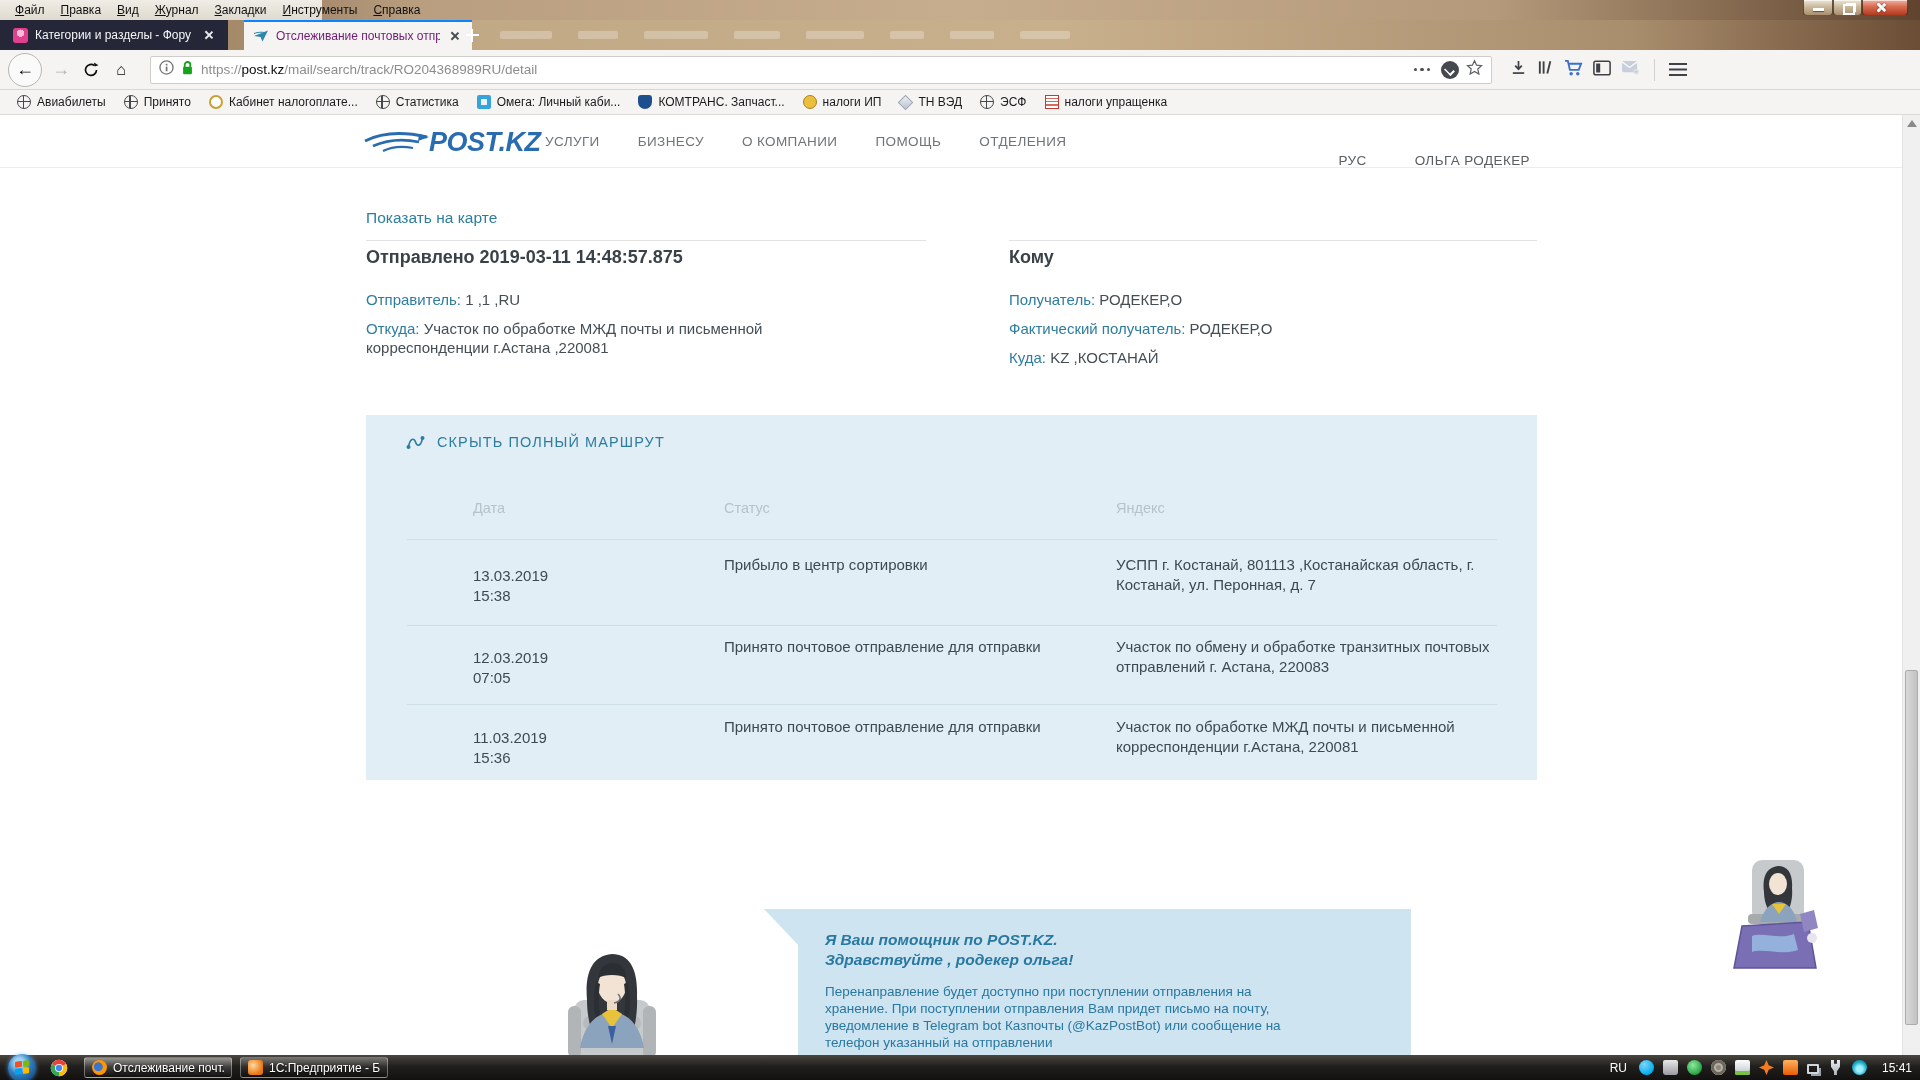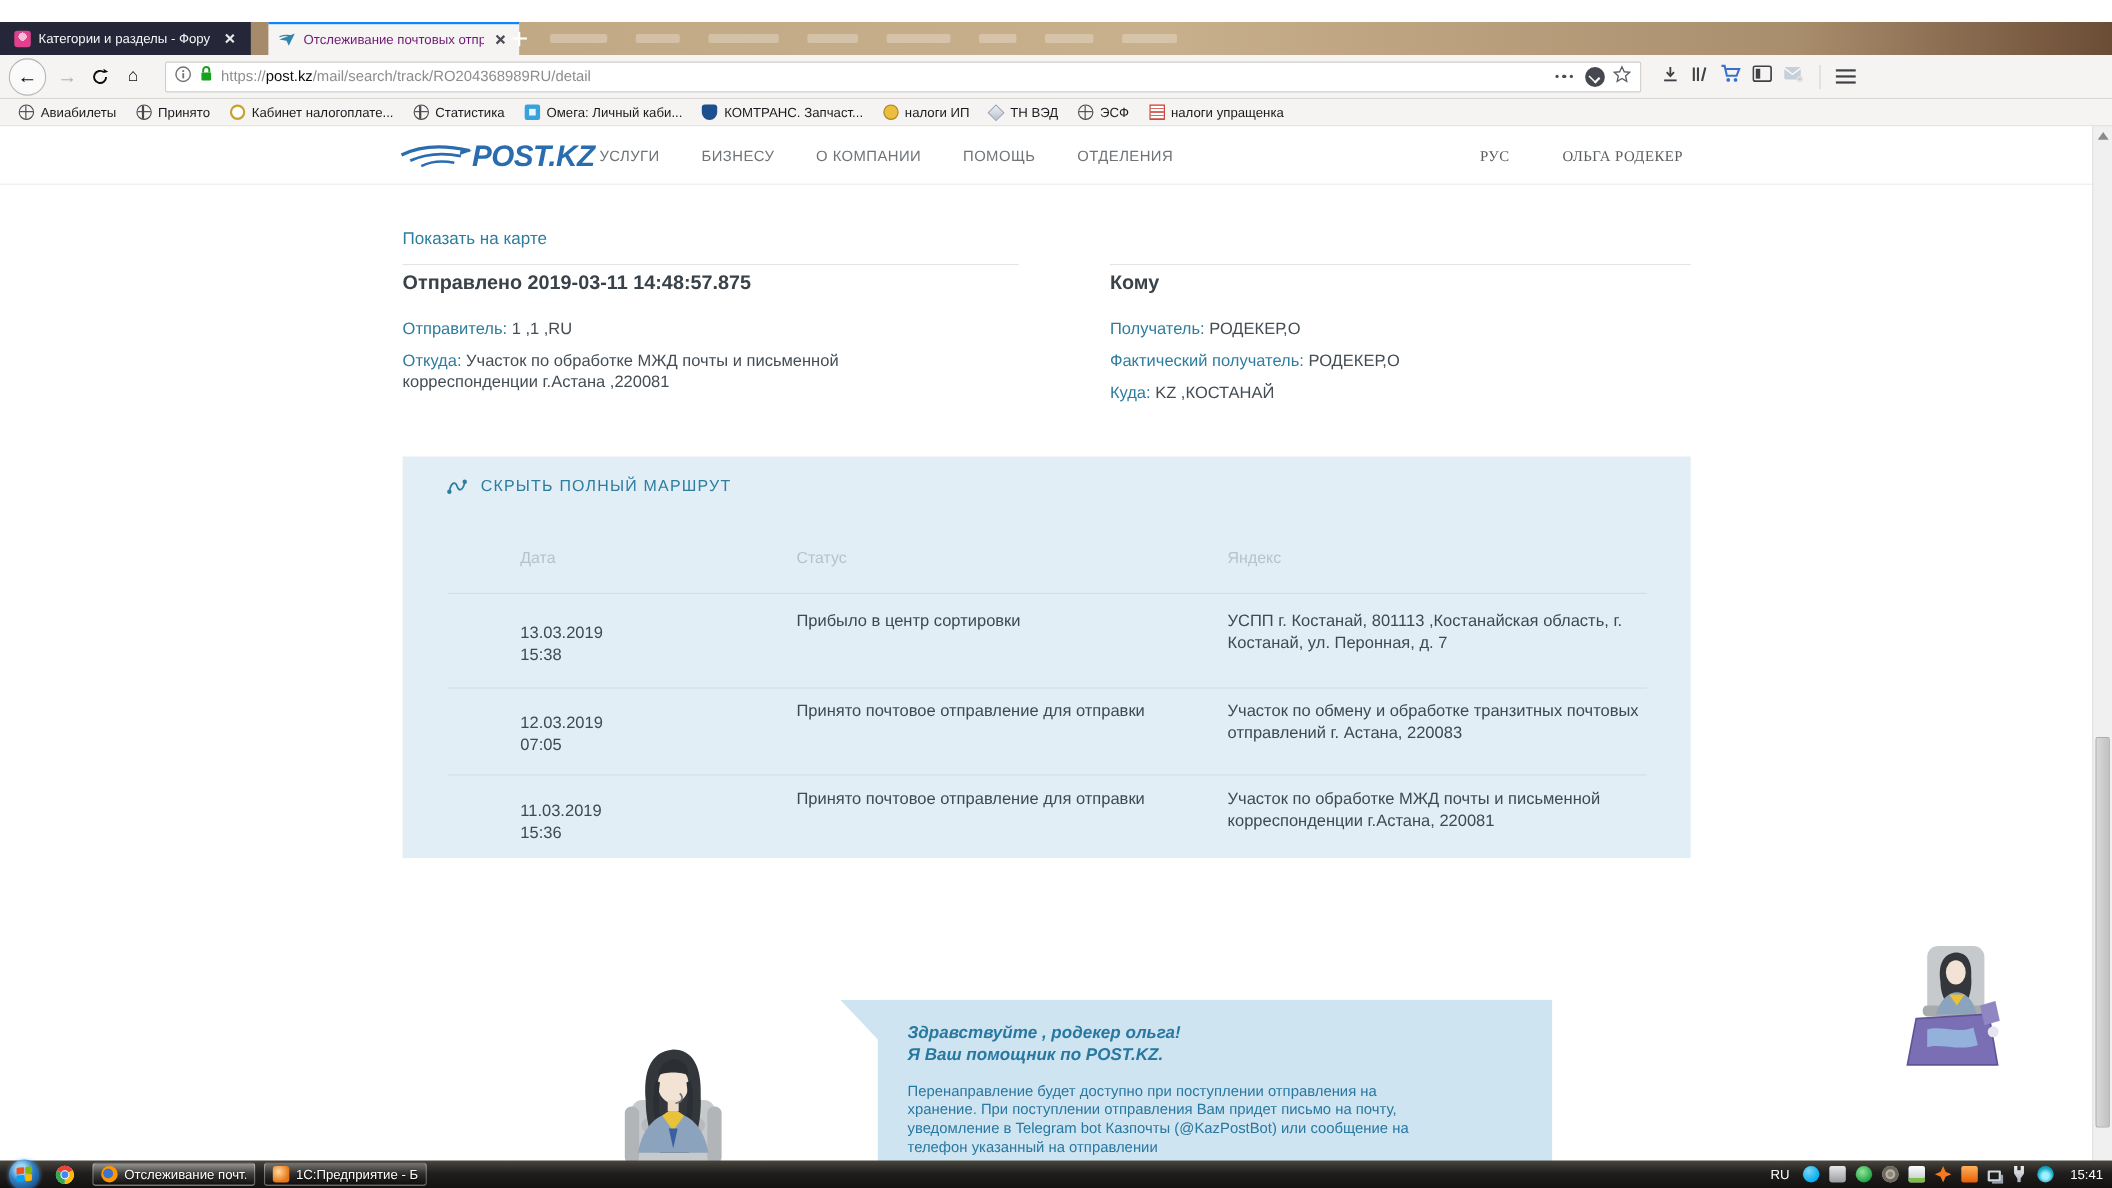--- a/index.html
+++ b/index.html
@@ -74,21 +74,21 @@
   .bmi.diamond { width:11px; height:11px; margin:1px; background:linear-gradient(135deg,#eef1f5,#b9c2cf); border:1px solid #9aa4b2; transform:rotate(45deg); }
   .bmi.reddoc { border:1.5px solid #c23a2e; background:repeating-linear-gradient(#fff 0 2px, #d8695f 2px 3.2px); }
 
   
   .content { position:absolute; left:0; top:115px; width:1902px; height:940px; background:#fff; }
   .site-header { position:absolute; left:0; top:0; width:100%; height:53px; background:#fff; border-bottom:1px solid #ececec; }
   .logo { position:absolute; left:363px; top:12px; display:flex; align-items:center; }
   .logo-text { font-size:27px; font-weight:bold; font-style:italic; color:#2a6cb0; letter-spacing:-.5px; }
   .site-nav { position:absolute; left:545px; top:0; height:53px; display:flex; align-items:center; gap:38px; }
   .site-nav .nl { font-size:13.5px; color:#6f7478; letter-spacing:.4px; }
-  .hdr-right { position:absolute; right:372px; top:0; height:53px; display:flex; align-items:center; gap:48px;font-family:Liberation Serif, serif; }
+  .hdr-right { position:absolute; right:372px; top:0; height:53px; display:flex; align-items:flex-end; gap:48px; }
   .hdr-right span { font-size:13.5px; color:#595e62; letter-spacing:.4px; }
 
   .map-link { position:absolute; left:366px; top:94px; font-size:15.5px; color:#2e7d9f; }
   .col-rule { position:absolute; top:125px; border-top:1px solid #e3e3e3; }
   .rule-l { left:366px; width:560px; } .rule-r { left:1009px; width:528px; }
   .sent-heading { position:absolute; left:366px; top:132px; font-size:18px; font-weight:bold; color:#3a4249; }
   .to-heading { position:absolute; left:1009px; top:132px; font-size:18px; font-weight:bold; color:#3a4249; }
   .kv { position:absolute; font-size:15px; color:#454e55; line-height:19px; }
   .kv .lbl { color:#2e7d9f; }
   .kv1 { left:366px; top:175px; } .kv2 { left:366px; top:204px; width:520px; }
@@ -147,20 +147,36 @@
   .t-net { background:transparent; border:2px solid #cfd6dd; border-radius:1px; box-shadow:3px 3px 0 -1px #9aa2ab; width:12px; height:10px; margin-top:2px; }
   .t-plug { background:linear-gradient(#e9edf0,#aab3ba); clip-path:polygon(20% 0,40% 0,40% 25%,60% 25%,60% 0,80% 0,80% 45%,60% 75%,60% 100%,40% 100%,40% 75%,20% 45%); }
   .t-wifi { border-radius:50%; background:radial-gradient(circle at 50% 60%,#9ef0ff 0 25%,#15a8c4 60%,#0d7d94); }
   .tray-time { color:#fff; font-size:12px; margin-left:6px; }
 </style>
 </head>
 <body>
 
 <div class="screen">
 
+  <div class="titlebar">
+    <div class="menustrip">
+      <span class="menu-item">Файл</span>
+      <span class="menu-item">Правка</span>
+      <span class="menu-item">Вид</span>
+      <span class="menu-item">Журнал</span>
+      <span class="menu-item">Закладки</span>
+      <span class="menu-item">Инструменты</span>
+      <span class="menu-item">Справка</span>
+    </div>
+    <div class="win-controls">
+      <div class="wbtn min"></div>
+      <div class="wbtn res"></div>
+      <div class="wbtn cls"></div>
+    </div>
+  </div>
 
   <div class="tabbar">
     <div class="tab-dark-zone"></div>
     <div class="tab tab1">
       <span class="fav1"></span>
       <span class="tab-title">Категории и разделы - Фору</span>
       <span class="tab-close"></span>
     </div>
     <div class="tab tab2">
       <span class="fav2">
@@ -405,22 +421,22 @@
       <path d="M38 34 C34 52 36 70 42 82 L46 80 C40 66 40 48 42 36 Z" fill="#2b2f34"></path>
       <path d="M70 34 C74 52 72 70 66 82 L62 80 C68 66 68 48 66 36 Z" fill="#2b2f34"></path>
       <rect x="49" y="52" width="10" height="10" fill="#ecd9c8"></rect>
       <path d="M22 100 C26 76 40 64 54 64 C68 64 82 76 86 100 Z" fill="#8ba3bc"></path>
       <path d="M44 66 L54 80 L64 66 L58 62 L50 62 Z" fill="#e8c23a"></path>
       <path d="M50 78 L54 96 L58 78 Z" fill="#3b5fa0"></path>
       <path d="M60 46 C64 50 62 54 56 55" stroke="#6b7076" stroke-width="1.5" fill="none"></path>
     </svg>
 
     <div class="bubble">
+      <div class="greet">Я Ваш помощник по POST.KZ.</div>
       <div class="greet">Здравствуйте , родекер ольга!</div>
-      <div class="greet">Я Ваш помощник по POST.KZ.</div>
       <p>Перенаправление будет доступно при поступлении отправления на хранение. При поступлении отправления Вам придет письмо на почту, уведомление в Telegram bot Казпочты (@KazPostBot) или сообщение на телефон указанный на отправлении</p>
     </div>
 
     <svg class="illus-right" width="106" height="125" viewBox="0 0 106 125">
       <rect x="30" y="8" width="52" height="62" rx="10" fill="#c7cacc"></rect>
       <rect x="26" y="62" width="60" height="10" rx="4" fill="#a8abad"></rect>
       <path d="M56 14 C44 15 40 26 42 40 C42 52 47 60 50 62 L64 62 C68 57 71 47 70 36 C71 22 66 14 56 14 Z" fill="#33373c"></path>
       <ellipse cx="56" cy="32" rx="9" ry="11" fill="#f2e3d5"></ellipse>
       <path d="M38 70 C42 56 50 50 57 50 C64 50 72 56 75 70 Z" fill="#8ba3bc"></path>
       <path d="M50 52 L57 62 L64 52 Z" fill="#e8c23a"></path>

